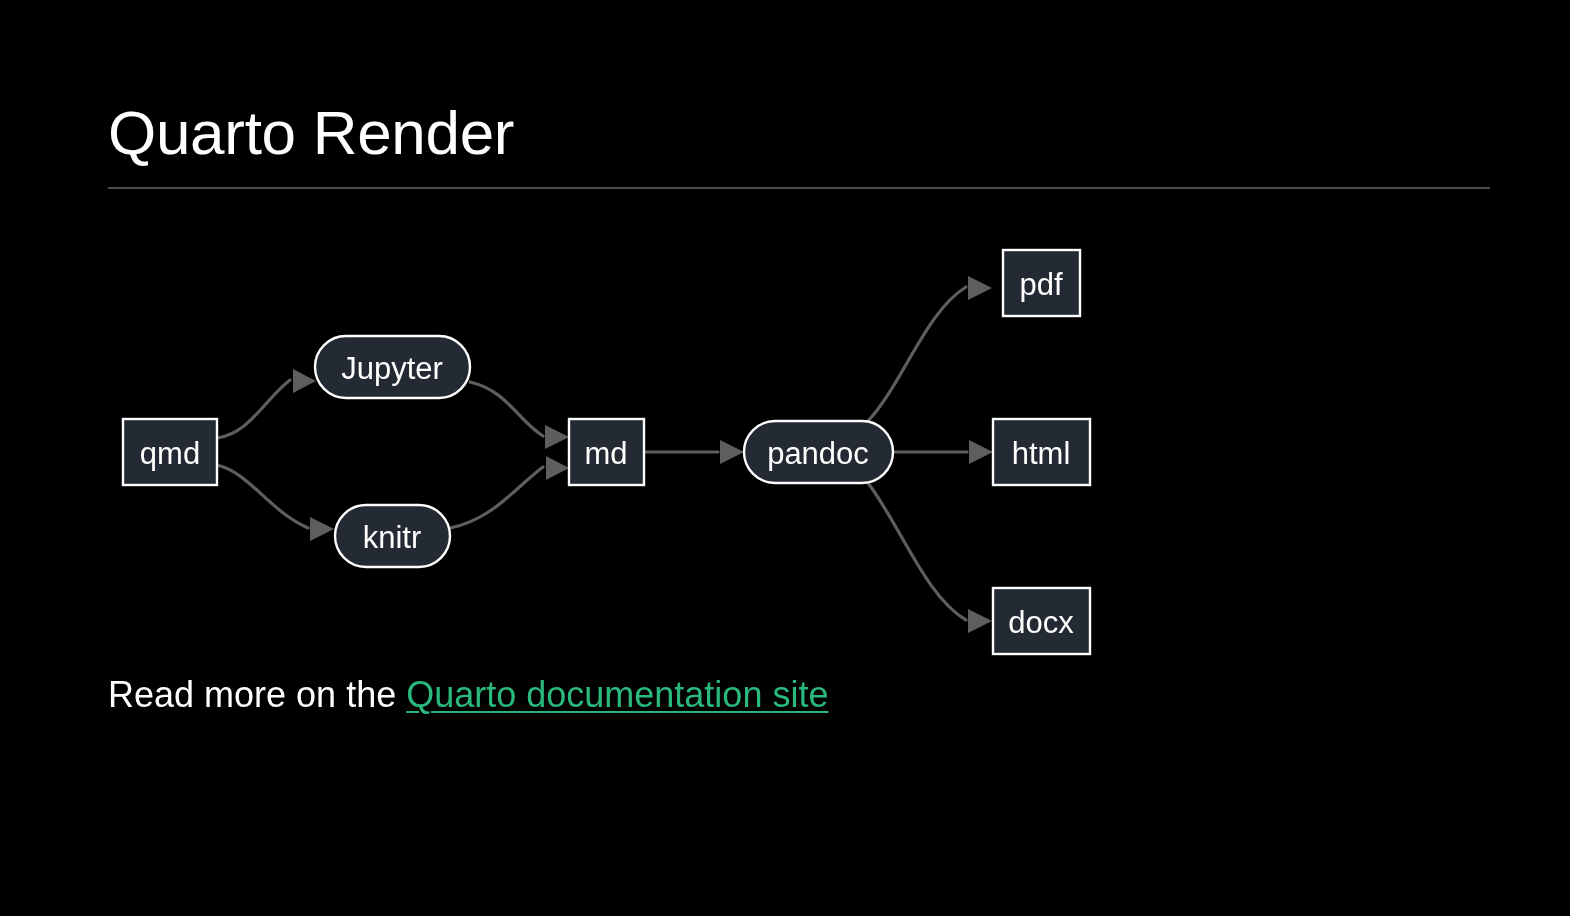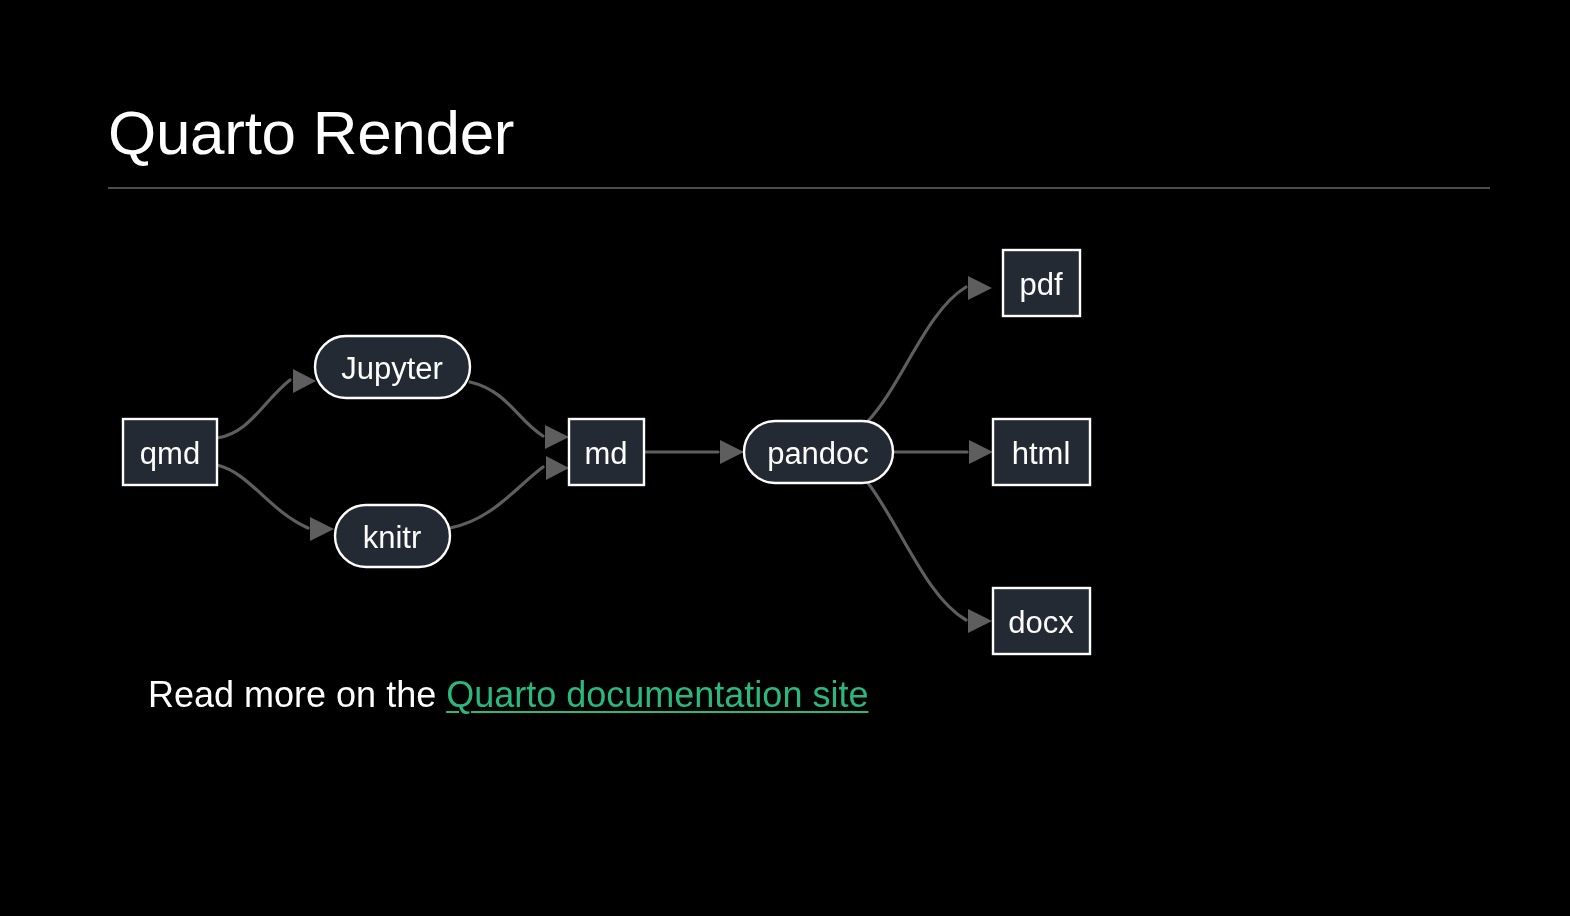--- a/index.html
+++ b/index.html
@@ -88,21 +88,20 @@
   
   .read-more {
     position: absolute;
     left: 108px;
     top: 672px;
     font-size: 36px;
     font-weight: 400;
     line-height: 1.3;
     color: #fffefe;
     white-space: nowrap;
-    margin-left: 40px;
   }
   .read-more .doc-link {
     color: #2ab87d;
     text-decoration: underline;
     text-underline-offset: 4px;
     text-decoration-thickness: 2px;
     cursor: pointer;
   }
 </style>
 </head>

